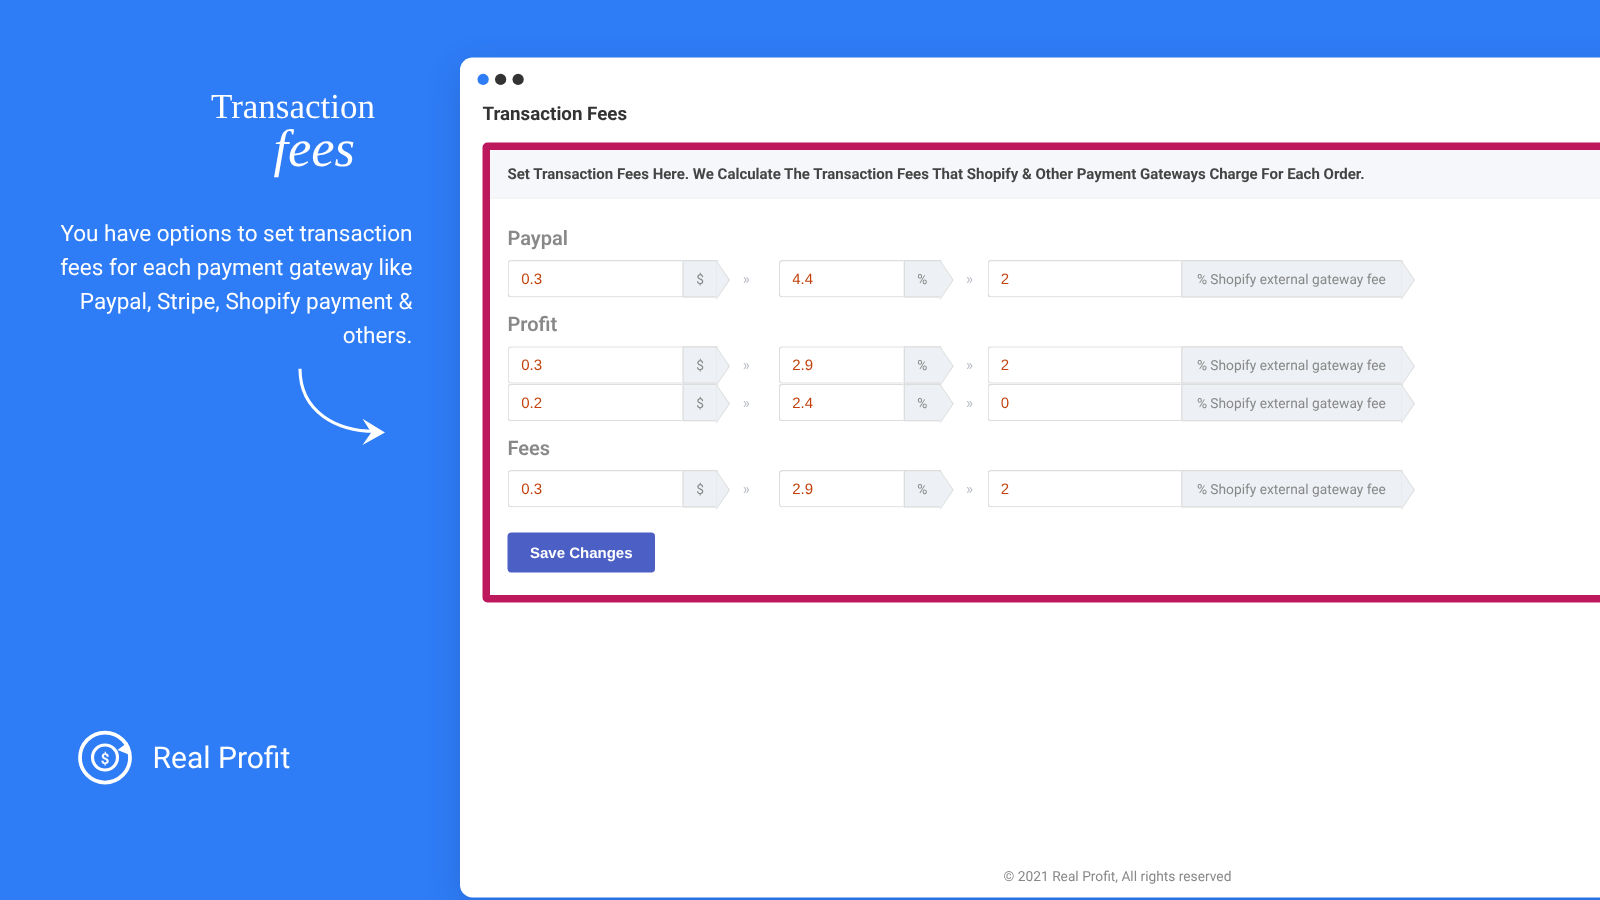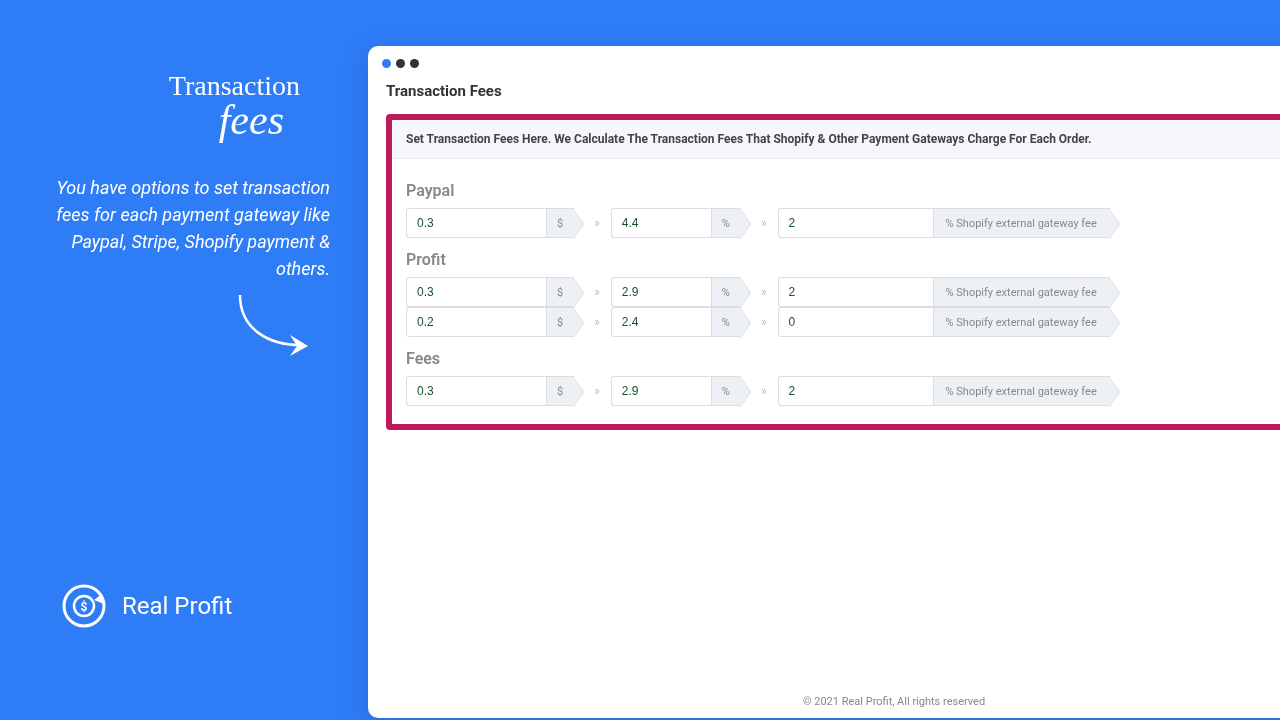--- a/index.html
+++ b/index.html
@@ -33,21 +33,20 @@
     font-family: "Brush Script MT", cursive;
     margin-right: 46px;
     margin-top: -6px;
   }
   .side-desc {
     text-align: right;
     font-size: 18px;
     line-height: 1.5;
     margin-top: 30px;
     font-weight: 400;
-    font-style: italic;
   }
   .arrow-svg {
     position: absolute;
     left: 230px;
     top: 290px;
   }
   .logo-area {
     position: absolute;
     left: 60px;
     bottom: 90px;
@@ -124,27 +123,27 @@
   .input-group {
     display: flex;
     align-items: stretch;
     position: relative;
   }
   .fee-input {
     border: 1px solid #ddd;
     border-right: none;
     font-size: 12px;
     padding: 7px 10px;
-    color: #14532d;
+    color: #c2410c;
     outline: none;
     border-radius: 3px 0 0 3px;
     background: #fff;
   }
   .input-sm { width: 140px; }
-  .input-md { width: 100px; }
+  .input-md { width: 100px; margin-left: 12px; }
   .input-lg { width: 155px; }
   .addon {
     background: #edf0f4;
     border: 1px solid #ddd;
     font-size: 11px;
     color: #888;
     display: flex;
     align-items: center;
     justify-content: center;
     padding: 0 10px;
@@ -306,18 +305,18 @@
         <input class="fee-input input-md" value="2.9" style="">
         <div class="addon">%</div>
       </div>
       <div class="chev">»</div>
       <div class="input-group">
         <input class="fee-input input-lg" value="2" style="">
         <div class="addon addon-wide">% Shopify external gateway fee</div>
       </div>
     </div>
   </div>
-</div>
+<button class="save-btn">Save Changes</button></div>
     </div>
   </div>
 
   <div class="footer">© 2021 Real Profit, All rights reserved</div>
 </div>
 
 </body></html>

